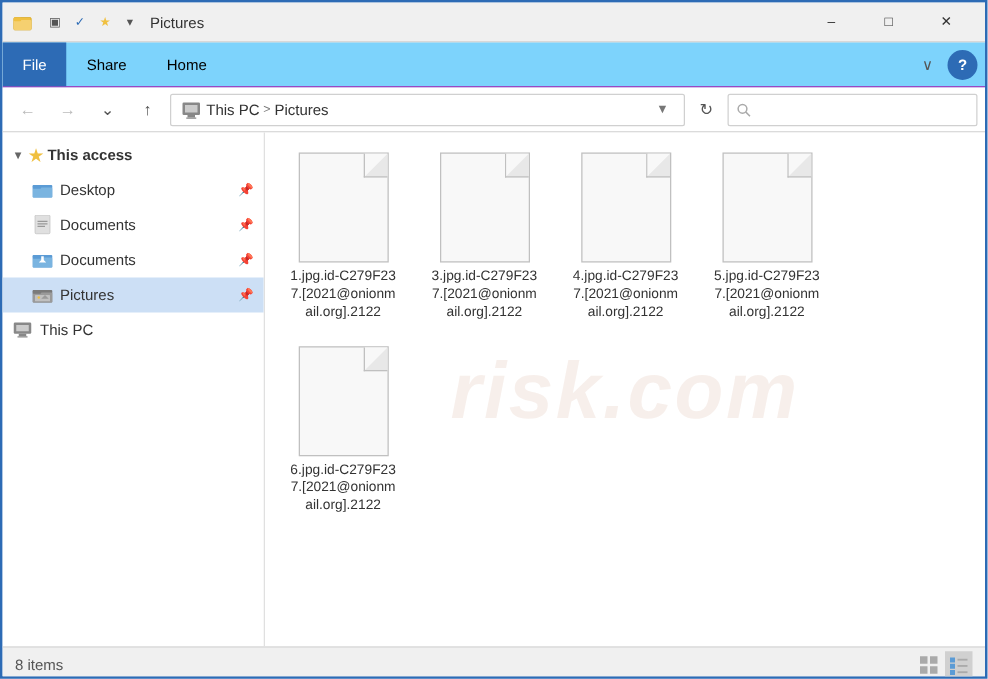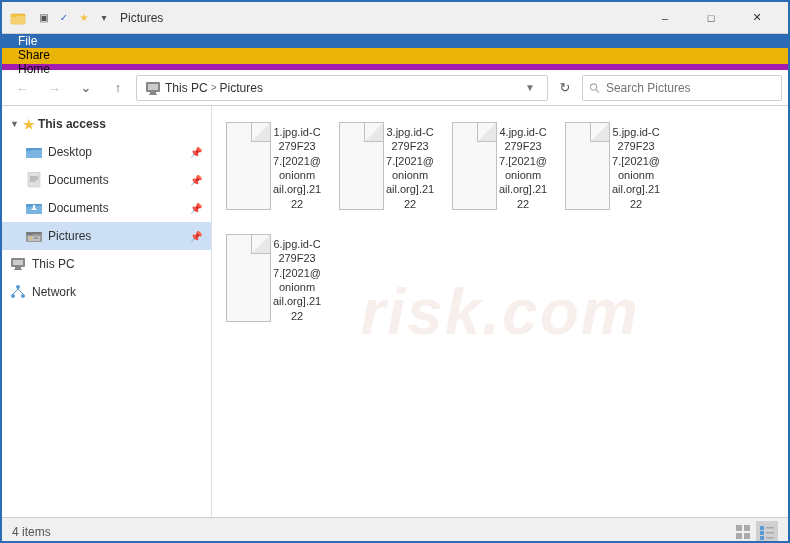--- a/index.html
+++ b/index.html
@@ -49,25 +49,24 @@
     .win-btn {
       width: 46px; height: 32px;
       border: none; background: transparent; cursor: pointer;
       display: flex; align-items: center; justify-content: center;
       font-size: 11px; color: #333;
     }
 
     
     .ribbon {
       height: 36px;
-      background: #eab308;
-      border-bottom: 6px solid #a21caf;
+      background: #7dd3fc;
+      border-bottom: 1px solid #a21caf;
       display: flex;
       align-items: stretch;
-      flex-direction: column;
     }
     .ribbon-tab {
       padding: 0 16px;
       display: flex; align-items: center;
       font-size: 12px;
       cursor: pointer;
       border: none; background: transparent;
     }
     .ribbon-tab.active {
       background: #2d6bb5;
@@ -225,20 +224,21 @@
       pointer-events: none;
       white-space: nowrap;
       z-index: 0;
       letter-spacing: 2px;
     }
 
     
     .file-item {
       width: 105px;
       display: flex;
+      flex-direction: column;
       align-items: center;
       padding: 6px 4px;
       cursor: pointer;
       border-radius: 2px;
       position: relative;
       z-index: 1;
     }
     .file-icon {
       width: 72px; height: 88px;
       border: 1px solid #c0c0c0;
@@ -346,21 +346,20 @@
     <span class="path-separator">&gt;</span>
     <span class="path-part" style="font-weight:500;">Pictures</span>
     <span class="path-dropdown">▼</span>
   </div>
   <button class="address-refresh">↻</button>
   <div class="search-box">
     <svg width="12" height="12" viewBox="0 0 12 12">
       <circle cx="5" cy="5" r="3.5" fill="none" stroke="#aaa" stroke-width="1.2"></circle>
       <line x1="7.5" y1="7.5" x2="11" y2="11" stroke="#aaa" stroke-width="1.2"></line>
     </svg>
-    <input type="text" readonly="" placeholder="Search Pictures" style="">
   </div>
 </div>
 
 <div class="main-layout">
 
   <div class="sidebar">
 
     <div class="sidebar-section-header">
       <span class="expand-arrow">▼</span>
       <span class="star-icon">★</span>
@@ -426,32 +425,20 @@
         <svg width="16" height="16" viewBox="0 0 16 16">
           <rect x="1" y="2" width="14" height="9" rx="1" fill="#888"></rect>
           <rect x="3" y="4" width="10" height="5" fill="#ccc"></rect>
           <rect x="5" y="11" width="6" height="2" fill="#888"></rect>
           <rect x="4" y="13" width="8" height="1" fill="#888"></rect>
         </svg>
       </div>
       <span>This PC</span>
     </div>
 
-    <div class="sidebar-item">
-      <div class="item-icon">
-        <svg width="16" height="16" viewBox="0 0 16 16">
-          <circle cx="8" cy="3" r="2" fill="#5b9bd5"></circle>
-          <circle cx="3" cy="12" r="2" fill="#5b9bd5"></circle>
-          <circle cx="13" cy="12" r="2" fill="#5b9bd5"></circle>
-          <line x1="8" y1="5" x2="3" y2="10" stroke="#5b9bd5" stroke-width="1"></line>
-          <line x1="8" y1="5" x2="13" y2="10" stroke="#5b9bd5" stroke-width="1"></line>
-        </svg>
-      </div>
-      <span>Network</span>
-    </div>
   </div>
 
   <div class="file-area">
     <div class="watermark">risk.com</div>
 
     <div class="file-item">
       <div class="file-icon"></div>
       <div class="file-name">1.jpg.id-C279F23<br>7.[2021@onionm<br>ail.org].2122</div>
     </div>
 
@@ -472,21 +459,21 @@
     </div>
 
     <div class="file-item">
       <div class="file-icon"></div>
       <div class="file-name">6.jpg.id-C279F23<br>7.[2021@onionm<br>ail.org].2122</div>
     </div>
   </div>
 </div>
 
 <div class="status-bar">
-  <span>4 items</span>
+  <span>8 items</span>
   <div class="status-bar-right">
     <button class="view-btn">
       <svg width="16" height="16" viewBox="0 0 16 16">
         <rect x="1" y="1" width="6" height="6" fill="#aaa"></rect>
         <rect x="9" y="1" width="6" height="6" fill="#aaa"></rect>
         <rect x="1" y="9" width="6" height="6" fill="#aaa"></rect>
         <rect x="9" y="9" width="6" height="6" fill="#aaa"></rect>
       </svg>
     </button>
     <button class="view-btn active">

